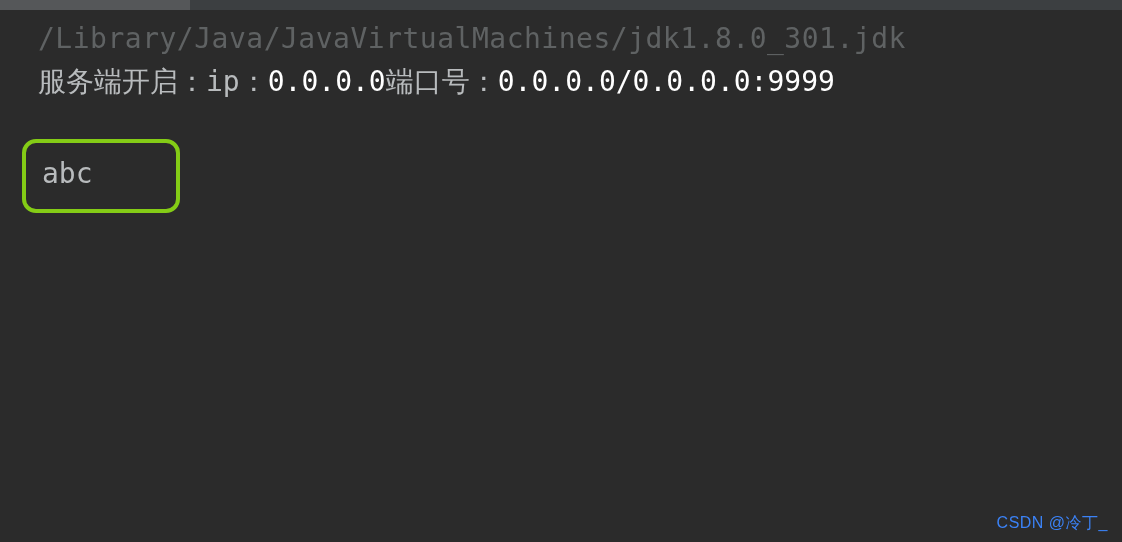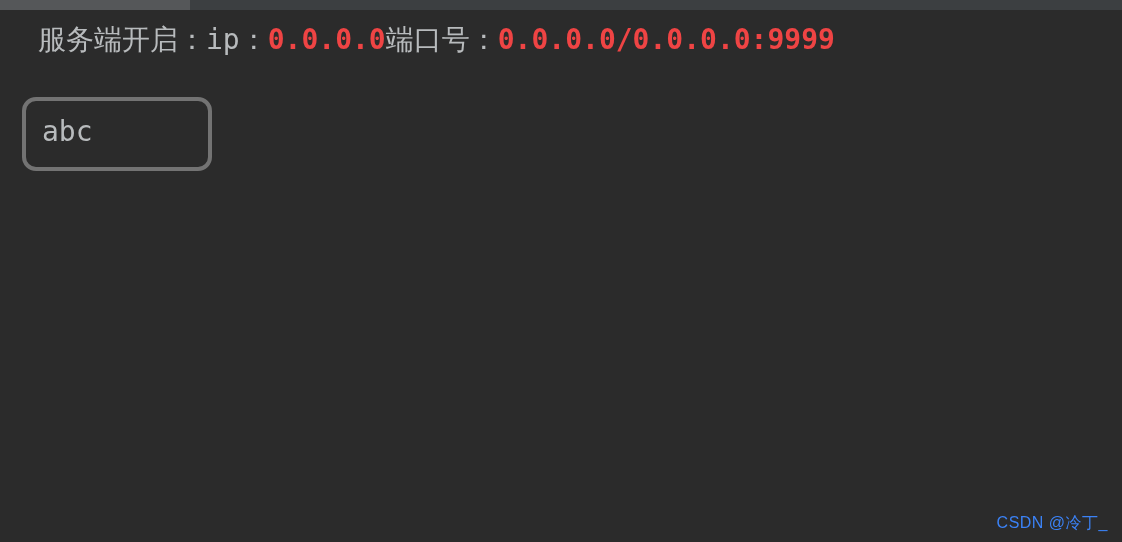--- a/index.html
+++ b/index.html
@@ -41,30 +41,30 @@
       line-height: 1.5;
     }
     .output-line {
       color: #b8bbbd;
       font-size: 28px;
       line-height: 1.55;
       white-space: pre;
       font-weight: 400;
     }
     .bold-seg {
-      font-weight: 700;
-      color: #ef4444;
+      font-weight: 400;
+      color: #ffffff;
     }
     .highlight-box {
       margin-top: 36px;
       margin-left: -16px;
-      border: 4px solid #737373;
+      border: 4px solid #84cc16;
       border-radius: 14px;
       padding: 10px 16px 14px 16px;
-      width: 190px;
+      width: 158px;
     }
     .highlight-box .output-line {
       line-height: 1.5;
     }
     .watermark {
       position: absolute;
       bottom: 8px;
       right: 14px;
       color: #3b82f6;
       font-size: 16px;
@@ -73,20 +73,21 @@
     }
   </style>
 </head>
 <body>
 
 <div class="top-bar">
   <div class="scrollbar-track"></div>
 </div>
 
 <div class="console">
+  <div class="path-line">/Library/Java/JavaVirtualMachines/jdk1.8.0_301.jdk</div>
 
   <div class="output-line"><span>服务端开启：</span><span>ip：</span><span class="bold-seg">0.0.0.0</span><span>端口号：</span><span class="bold-seg">0.0.0.0/0.0.0.0:9999</span></div>
 
 
 
 
   <div class="highlight-box">
     <div class="output-line">abc</div>
   </div>
 </div>

